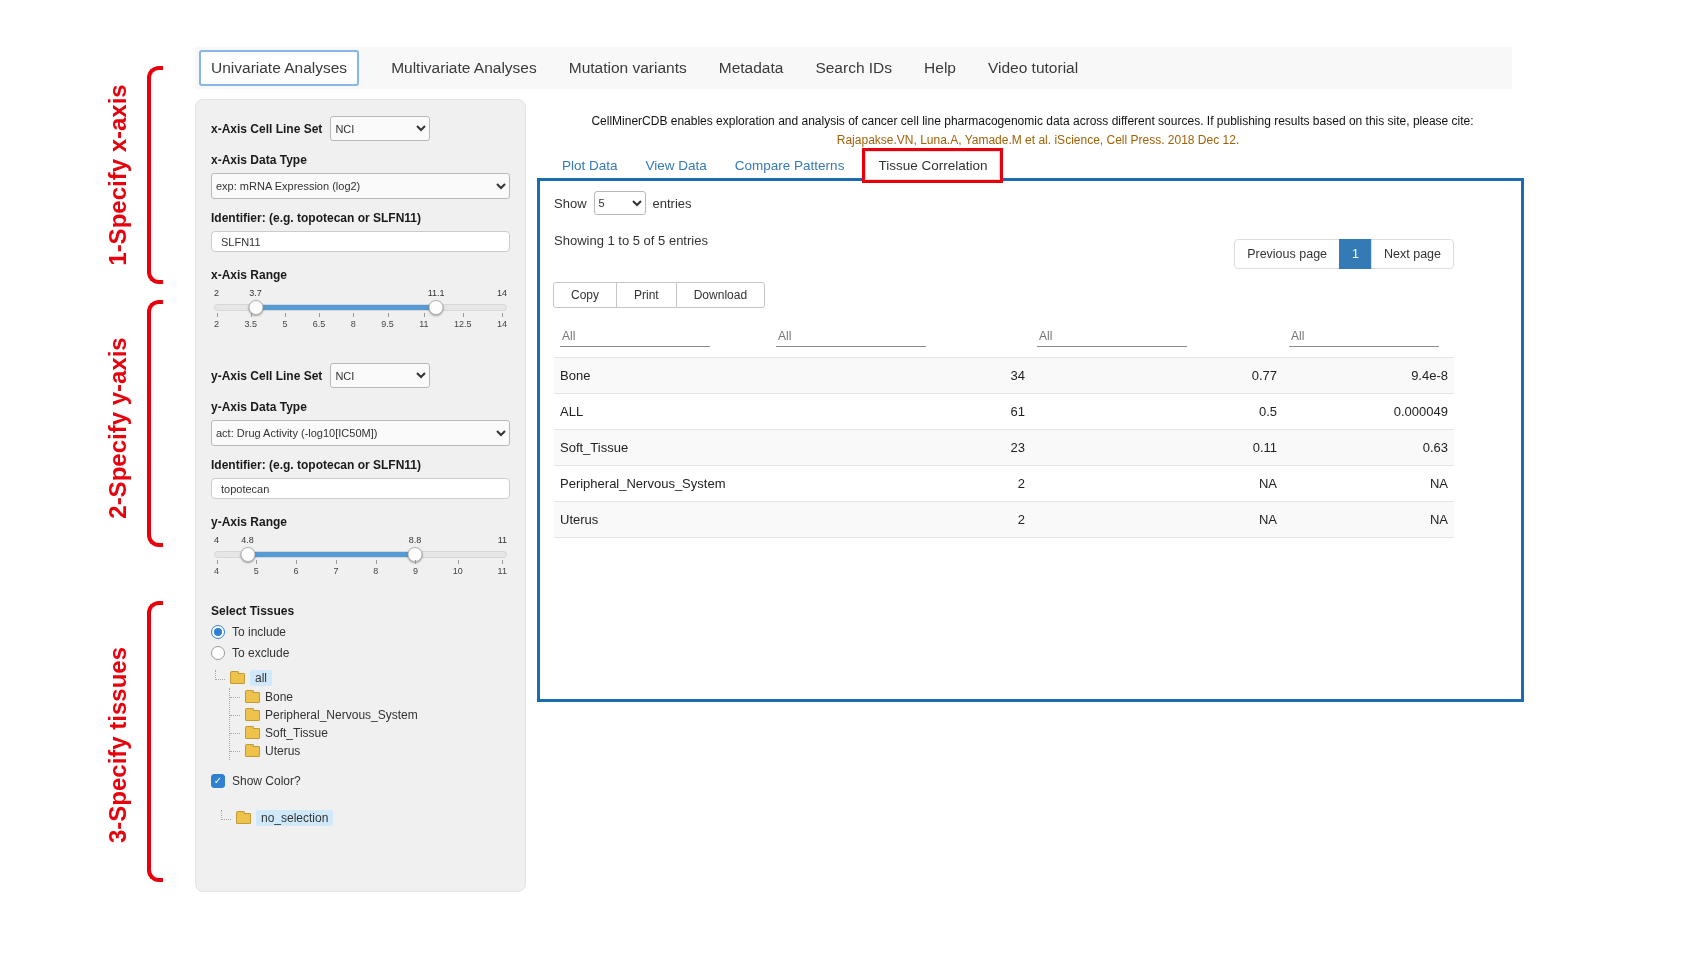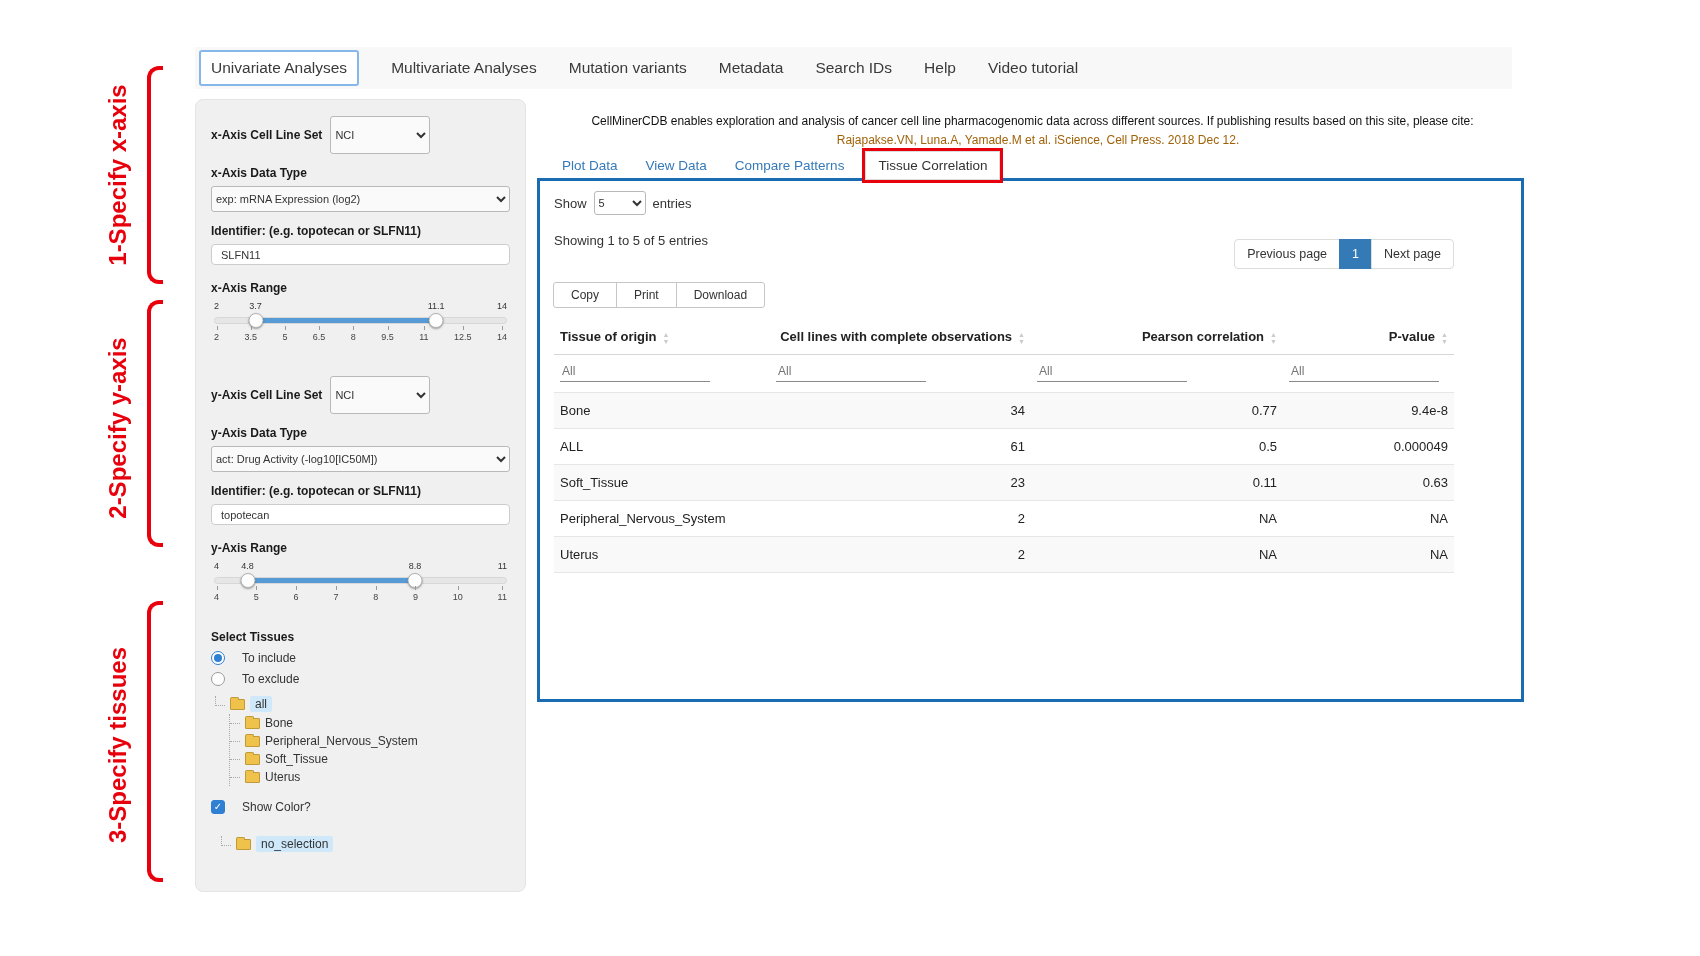--- a/index.html
+++ b/index.html
@@ -18,21 +18,21 @@
   .nav-tab { cursor:pointer; white-space:nowrap; }
   .nav-tab.active { background:#fff; border:2px solid #85b7e8; border-radius:3px; padding:7px 10px; }
 
   
   .sidebar { position:absolute; left:195px; top:99px; width:331px; height:793px; background:#f0f0f0;
     border:1px solid #e4e4e4; border-radius:8px; padding:16px 15px; font-size:12px; }
   .sb-label { font-weight:bold; font-size:12px; color:#1a1a1a; }
   .inline-row { display:flex; align-items:center; gap:8px; }
   .mt { margin-top:12px; margin-bottom:6px; }
   .mt2 { margin-top:16px; margin-bottom:6px; }
-  .sel { border:1px solid #b9b9b9; border-radius:3px; background:#fafafa; font-size:11px; height:38px;
+  .sel { border:1px solid #b9b9b9; border-radius:3px; background:#fafafa; font-size:11px; height:25px;
     font-family:"Liberation Sans", sans-serif; color:#333; }
   .sel.small { width:100px; }
   .sel.full { width:100%; height:26px; }
   .text-input { width:100%; height:21px; border:1px solid #ccc; border-radius:4px; font-size:11px;
     padding:0 9px; background:#fff; color:#333; font-family:"Liberation Sans", sans-serif; }
   .gap-y { height:34px; } .gap-t { height:12px; }
 
   
   .slider { position:relative; margin:4px 3px 0; }
   .sl-top { position:relative; height:13px; font-size:9px; color:#333; }
@@ -40,21 +40,21 @@
   .sl-from, .sl-to { position:absolute; transform:translateX(-50%); }
   .sl-track { position:relative; height:7px; background:#e6e6e6; border:1px solid #d7d7d7; border-radius:4px; margin-top:3px; }
   .sl-fill { position:absolute; top:0; bottom:0; background:#569bd5; border-radius:3px; }
   .sl-handle { position:absolute; top:-5px; width:15px; height:15px; background:#fdfdfd; border:1px solid #b3b3b3;
     border-radius:50%; box-shadow:0 1px 2px rgba(0,0,0,.35); transform:translateX(-50%); cursor:pointer; }
   .sl-ticks { display:flex; justify-content:space-between; margin-top:8px; font-size:9px; color:#444; }
   .sl-ticks span { position:relative; text-align:center; }
   .sl-ticks span::before { content:''; position:absolute; top:-6px; left:50%; width:1px; height:4px; background:#9a9a9a; }
 
   
-  .radio-row, .check-row { display:flex; align-items:flex-start; gap:17px; font-size:12px; color:#333; margin:7px 0; cursor:pointer; }
+  .radio-row, .check-row { display:flex; align-items:flex-start; gap:7px; font-size:12px; color:#333; margin:7px 0; cursor:pointer; }
   .radio { width:14px; height:14px; border-radius:50%; border:1px solid #9a9a9a; background:#fff; position:relative; flex:0 0 auto; }
   .radio.checked { border-color:#2f7fd3; }
   .radio.checked::after { content:''; position:absolute; left:2px; top:2px; width:8px; height:8px; border-radius:50%; background:#2f7fd3; }
   .checkbox { width:14px; height:14px; border-radius:3px; border:1px solid #2f7fd3; background:#2f7fd3; color:#fff;
     font-size:10px; line-height:12px; text-align:center; flex:0 0 auto; }
   .checkbox.checked::after { content:'✓'; }
 
   
   .tree { margin:8px 0 2px 4px; font-size:12px; color:#333; }
   .tree-node { display:flex; align-items:center; gap:5px; padding:2px 0; cursor:pointer; }
@@ -307,34 +307,20 @@
     </div>
 
     <table class="dt">
       <colgroup>
           <col style="width:24%;">
           <col style="width:29%;">
           <col style="width:28%;">
           <col style="width:19%;">
         </colgroup>
       <thead>
-        <tr>
-          <th>
-            <span>Tissue of origin</span><span class="sort"></span>
-          </th>
-          <th class="num">
-            <span>Cell lines with complete observations</span><span class="sort"></span>
-          </th>
-          <th class="num">
-            <span>Pearson correlation</span><span class="sort"></span>
-          </th>
-          <th class="num">
-            <span>P-value</span><span class="sort"></span>
-          </th>
-        </tr>
         <tr class="filter-row">
           <th><input class="filter-input" placeholder="All" style=""></th>
           <th><input class="filter-input" placeholder="All" style=""></th>
           <th><input class="filter-input" placeholder="All" style=""></th>
           <th><input class="filter-input" placeholder="All" style=""></th>
         </tr>
       </thead>
       <tbody>
         <tr>
           <td>Bone</td>

